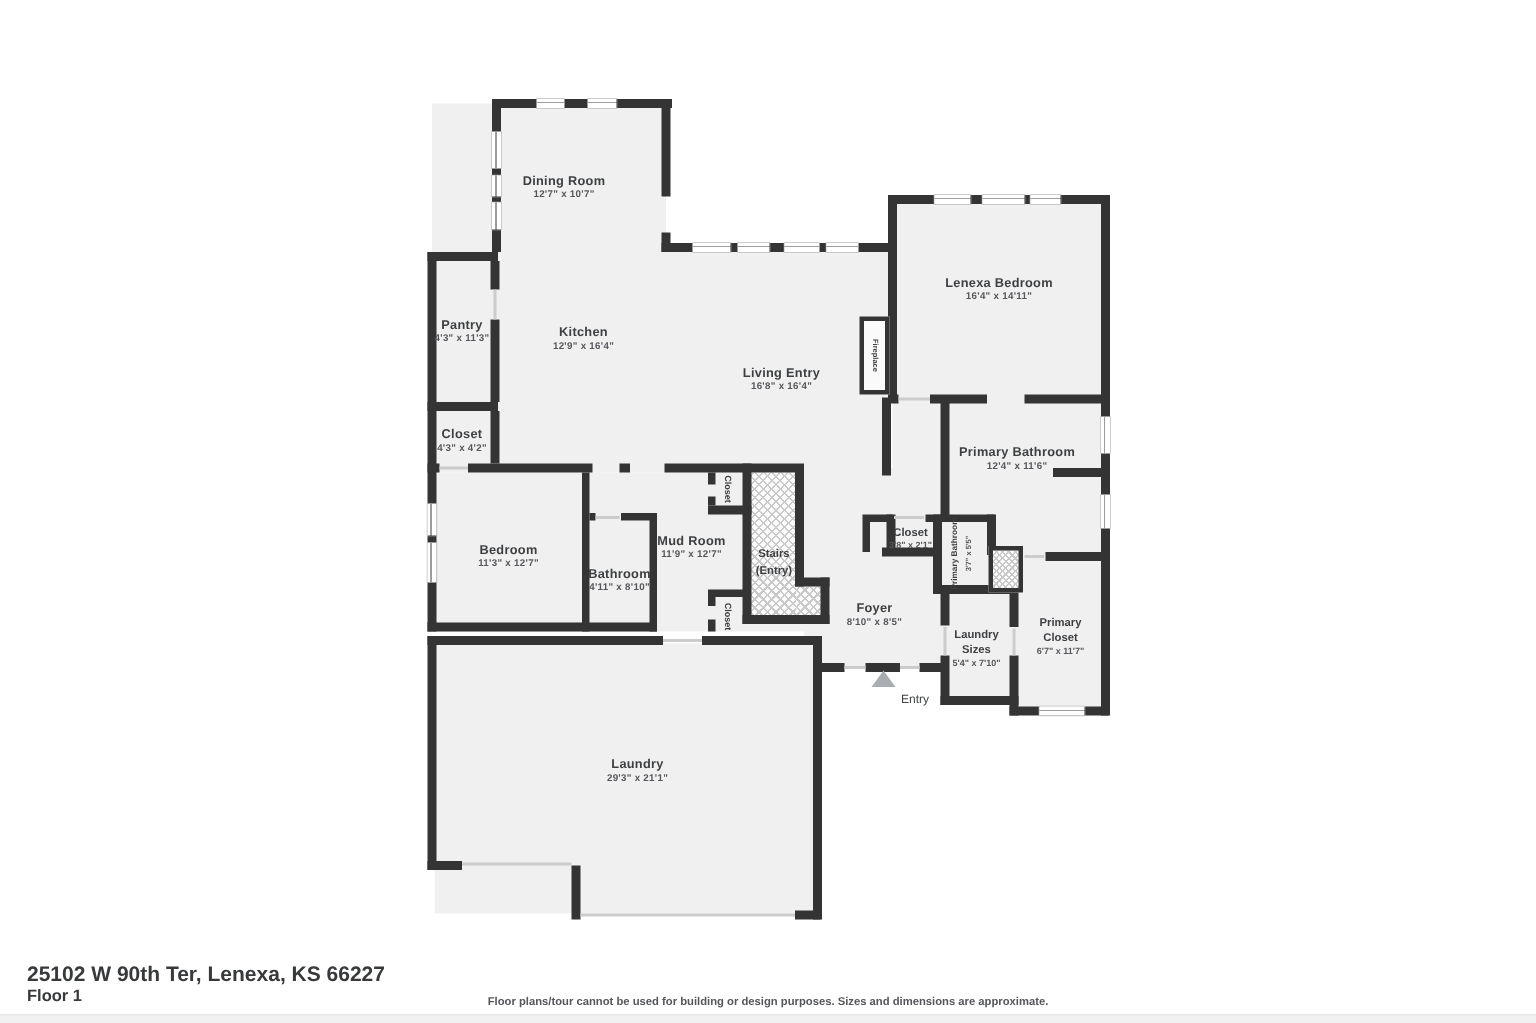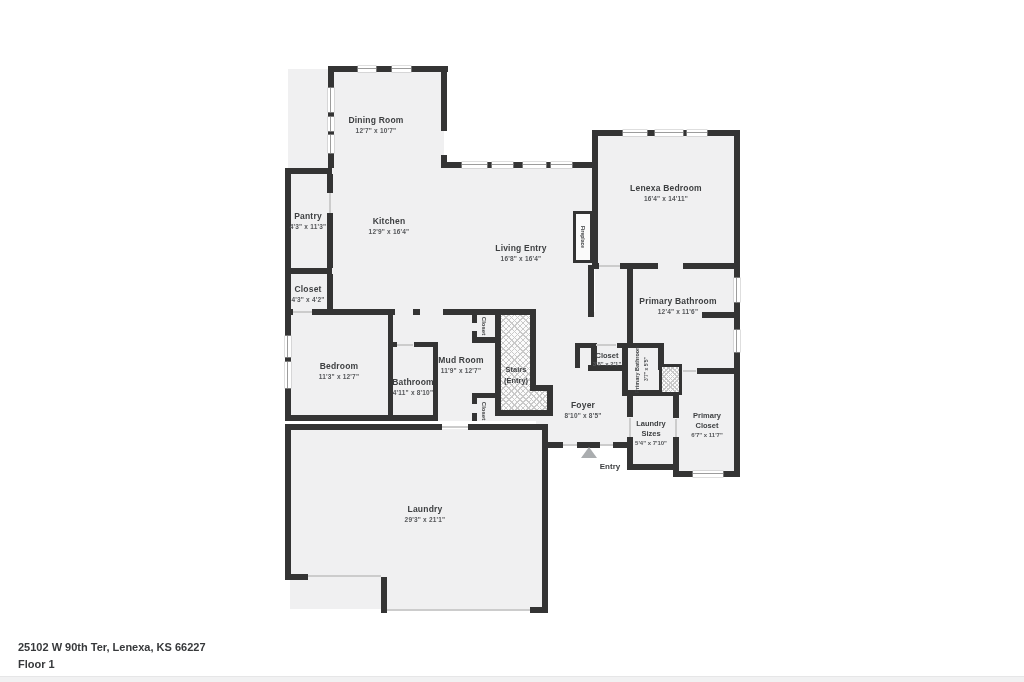--- a/index.html
+++ b/index.html
@@ -19,21 +19,21 @@
   .nm-s{font-size:7.5px;font-weight:700;}
   .dm-s{font-size:6px;font-weight:600;color:#55575a;}
   .vert{transform:translate(-50%,-50%) rotate(90deg);}
   .vertccw{transform:translate(-50%,-50%) rotate(-90deg);}
   .fireplace{position:absolute;left:573px;top:211px;width:20px;height:52px;border:3px solid #343434;background:#fafafa;box-sizing:border-box;}
   .shower{position:absolute;left:659px;top:364px;width:23px;height:31px;border:3px solid #343434;box-sizing:border-box;background:
      repeating-linear-gradient(45deg,#c9c9c9 0 1px,transparent 1px 3px),
      repeating-linear-gradient(-45deg,#c9c9c9 0 1px,transparent 1px 3px),#fbfbfb;}
   .entry-arrow{position:absolute;left:581px;top:447px;width:0;height:0;
      border-left:8px solid transparent;border-right:8px solid transparent;border-bottom:11px solid #aaadaf;}
-  .addr{position:absolute;left:18px;top:641px;font-size:11px;font-weight:700;color:#37393b;}
+  .addr{position:absolute;left:18px;top:641px;font-size:14px;font-weight:700;color:#37393b;}
   .floor{position:absolute;left:18px;top:658px;font-size:11px;font-weight:700;color:#37393b;}
   .disc{position:absolute;left:0;top:663px;width:1024px;text-align:center;font-size:7.5px;font-weight:600;color:#54565a;}
   .strip{position:absolute;left:0;top:676px;width:1024px;height:6px;background:#f1f1f2;border-top:1px solid #e6e6e7;}
 </style>
 </head>
 <body>
 
 <div class="canvas">
   <div style="position:absolute;left:0;top:0;width:1024px;height:682px;">
 
@@ -190,19 +190,20 @@
     <div class="lbl nm-s" style="left:707px;top:415px;">Primary</div>
     <div class="lbl nm-s" style="left:707px;top:425px;">Closet</div>
     <div class="lbl dm-s" style="left:707px;top:435px;">6'7" x 11'7"</div>
 
     <div class="lbl vert" style="left:484px;top:326px;font-size:6px;font-weight:700;">Closet</div>
     <div class="lbl vert" style="left:484px;top:411px;font-size:6px;font-weight:700;">Closet</div>
     <div class="lbl vert" style="left:583px;top:237px;font-size:5px;font-weight:700;">Fireplace</div>
     <div class="lbl vertccw" style="left:637px;top:369px;font-size:5.5px;font-weight:700;">Primary Bathroom</div>
     <div class="lbl vertccw" style="left:646px;top:369px;font-size:5px;font-weight:600;color:#55575a;">3'7" x 5'5"</div>
 
-    <div class="lbl" style="left:589px;top:466px;font-size:8px;font-weight:700;padding-left:42px;">Entry</div>
+    <div class="lbl" style="left:589px;top:466px;font-size:8px;font-weight:400;padding-left:42px;">Entry</div>
   </div>
 
   <div class="addr">25102 W 90th Ter, Lenexa, KS 66227</div>
   <div class="floor">Floor 1</div>
+  <div class="disc">Floor plans/tour cannot be used for building or design purposes. Sizes and dimensions are approximate.</div>
   <div class="strip"></div>
 </div>
 
 </body></html>

